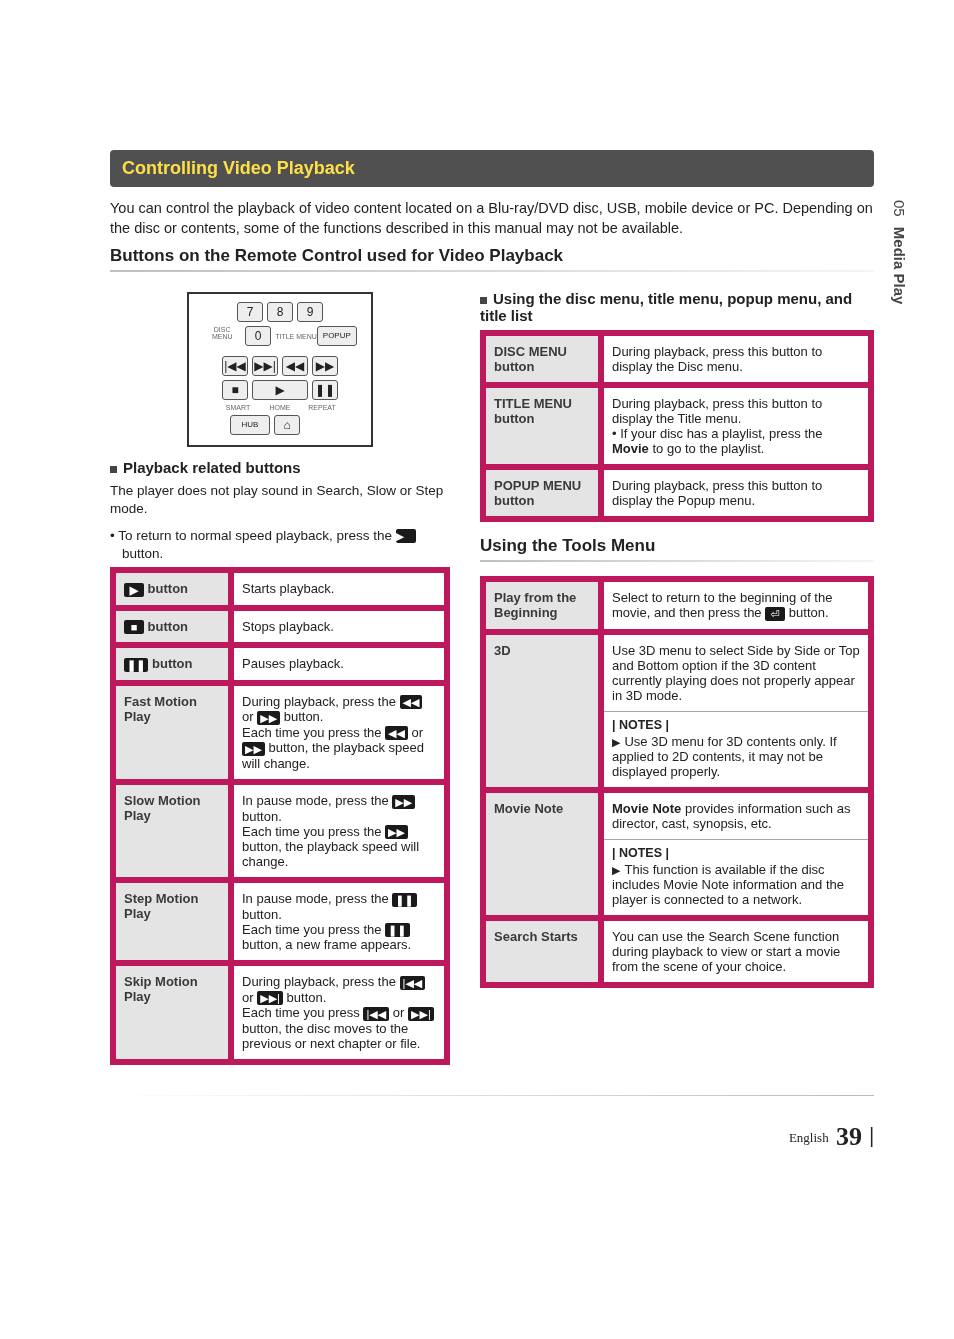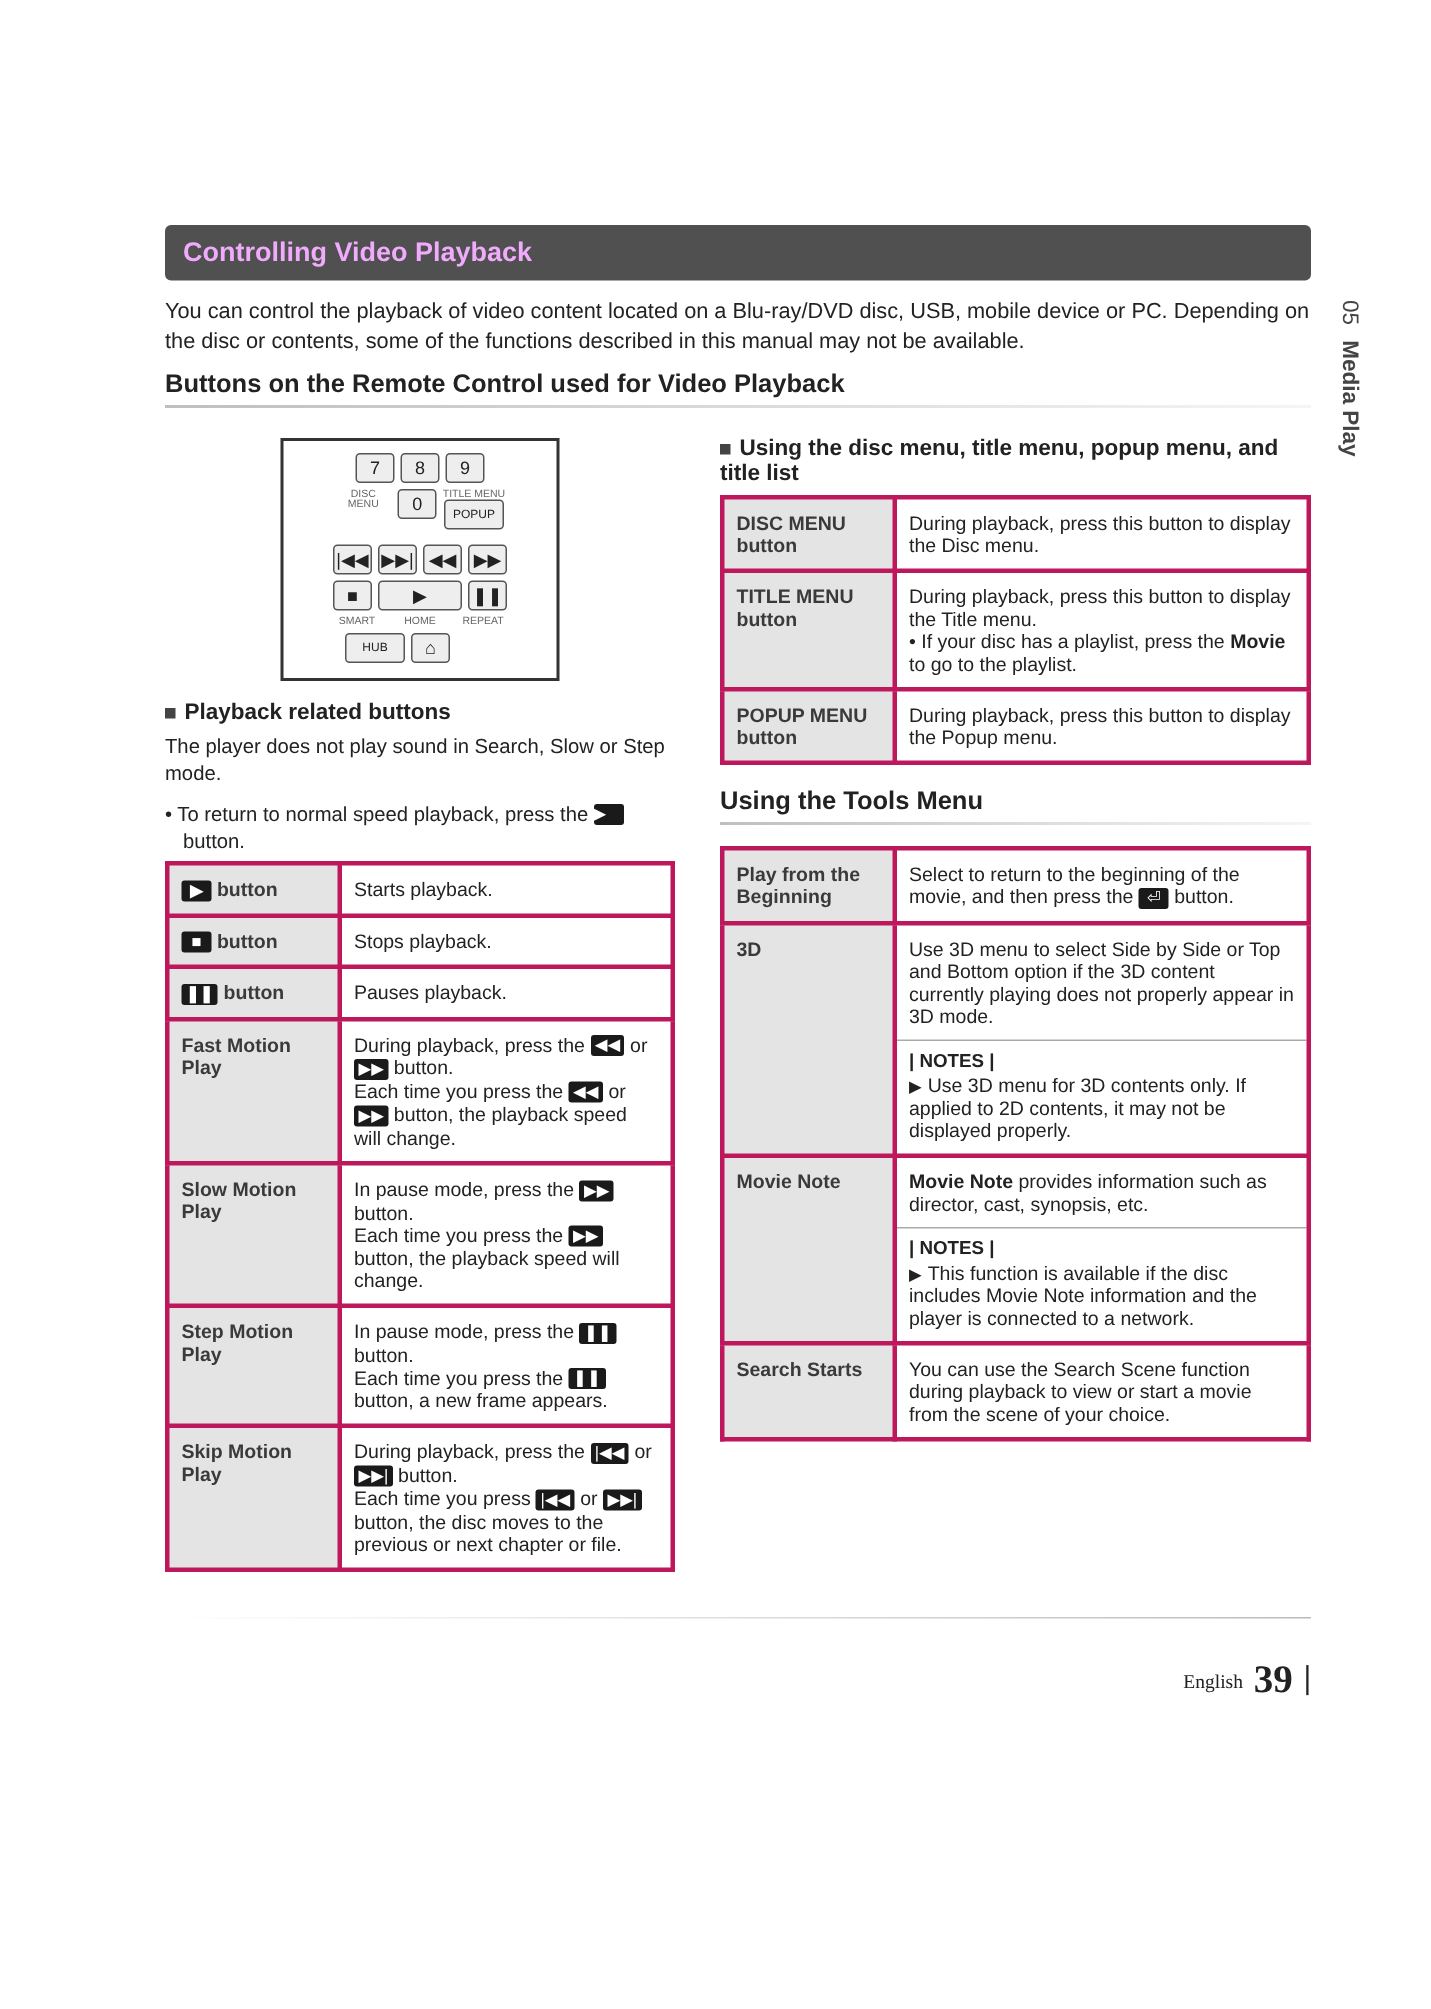--- a/index.html
+++ b/index.html
@@ -22,21 +22,21 @@
     font-size: 15px;
     font-weight: bold;
     color: #444;
   }
   .side-tab .chap {
     font-weight: normal;
     margin-bottom: 6px;
   }
   .section-bar {
     background: #505050;
-    color: #f0abfc;
+    color: #fde047;
     font-weight: bold;
     font-size: 18px;
     padding: 8px 12px;
     border-radius: 4px;
     margin-bottom: 12px;
   }
   .intro {
     font-size: 14.5px;
     line-height: 1.35;
   }
@@ -105,21 +105,21 @@
     min-width:14px;
     text-align:center;
   }
   table.spec {
     border-collapse: collapse;
     width: 100%;
     font-size: 13px;
     margin-bottom: 14px;
   }
   table.spec td, table.spec th {
-    border: 3px solid #be185d;
+    border: 6px solid #be185d;
     padding: 8px 8px;
     vertical-align: top;
     text-align: left;
   }
   table.spec .label-col {
     background: #e4e4e4;
     font-weight: bold;
     color:#3a3a3a;
     width: 96px;
   }
@@ -159,21 +159,21 @@
 
       <div class="remote-box">
         <div class="row-btns">
           <div class="rbtn">7</div>
           <div class="rbtn">8</div>
           <div class="rbtn">9</div>
         </div>
         <div class="row-btns">
           <div class="tiny-label" style="width:38px">DISC MENU</div>
           <div class="rbtn">0</div>
-          <div style="display:flex;flex-direction:column;align-items:center">
+          <div style="display:flex;flex-direction:row;align-items:center">
             <div class="tiny-label">TITLE MENU</div>
             <div class="rbtn tiny">POPUP</div>
           </div>
         </div>
         <div style="height:6px"></div>
         <div class="row-btns">
           <div class="rbtn">|◀◀</div>
           <div class="rbtn">▶▶|</div>
           <div class="rbtn">◀◀</div>
           <div class="rbtn">▶▶</div>

